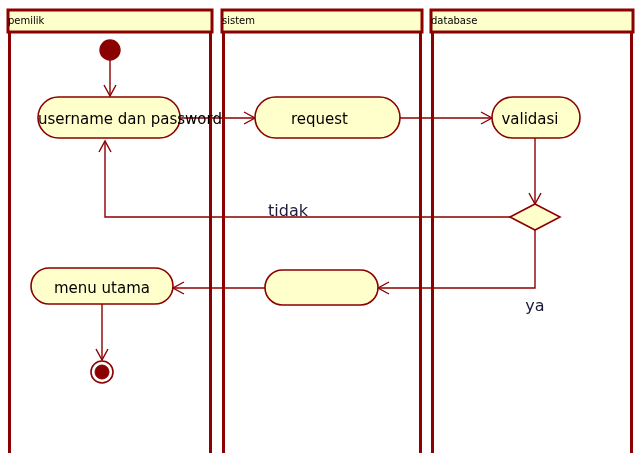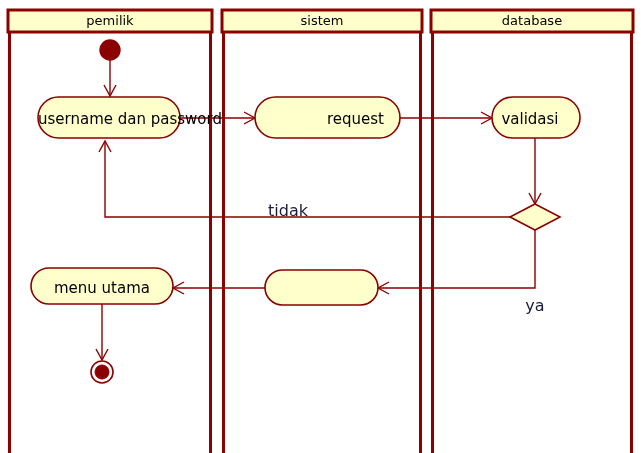--- a/index.html
+++ b/index.html
@@ -21,22 +21,21 @@
   }
   #svg-layer {
     position: absolute;
     left: 0;
     top: 0;
     width: 641px;
     height: 453px;
   }
   .lane-title {
     position: absolute;
-    text-align: center;
-    font-size: 13px;
+    font-size: 10px;
     color: #000000;
     line-height: 22px;
     white-space: nowrap;
     pointer-events: none;
   }
   .node-label {
     position: absolute;
     text-align: center;
     font-size: 15px;
     color: #000000;
@@ -156,20 +155,20 @@
       <circle cx="102" cy="372" r="11" fill="#FFFFFF" stroke="#8B0000" stroke-width="1.6"></circle>
       <circle cx="102" cy="372" r="7" fill="#8B0000" stroke="#8B0000" stroke-width="1"></circle>
     </g>
   </svg>
 
   <div class="lane-title" style="left:8px; top:10px; width:204px;">pemilik</div>
   <div class="lane-title" style="left:222px; top:10px; width:200px;">sistem</div>
   <div class="lane-title" style="left:431px; top:10px; width:202px;">database</div>
 
   <div class="node-label" style="left:38px; top:110px; width:142px;">username dan password</div>
-  <div class="node-label" style="left:255px; top:110px; width:129px;text-align:right;">request</div>
+  <div class="node-label" style="left:255px; top:110px; width:129px;">request</div>
   <div class="node-label" style="left:492px; top:110px; width:76px;">validasi</div>
   <div class="node-label" style="left:31px; top:279px; width:142px;">menu utama</div>
 
   <div class="edge-label" style="left:258px; top:201px; width:60px;">tidak</div>
   <div class="edge-label" style="left:515px; top:296px; width:40px;">ya</div>
 
 </div>
 
 </body></html>

